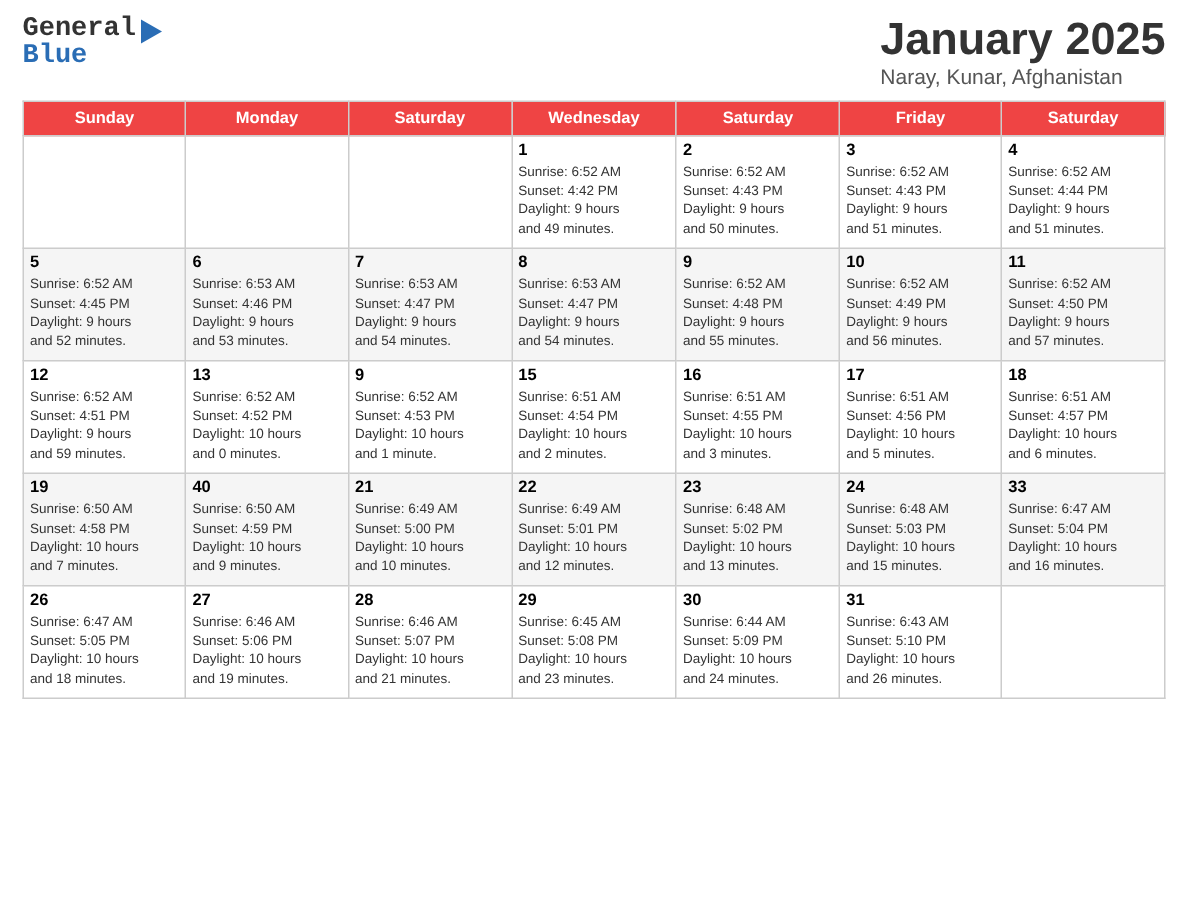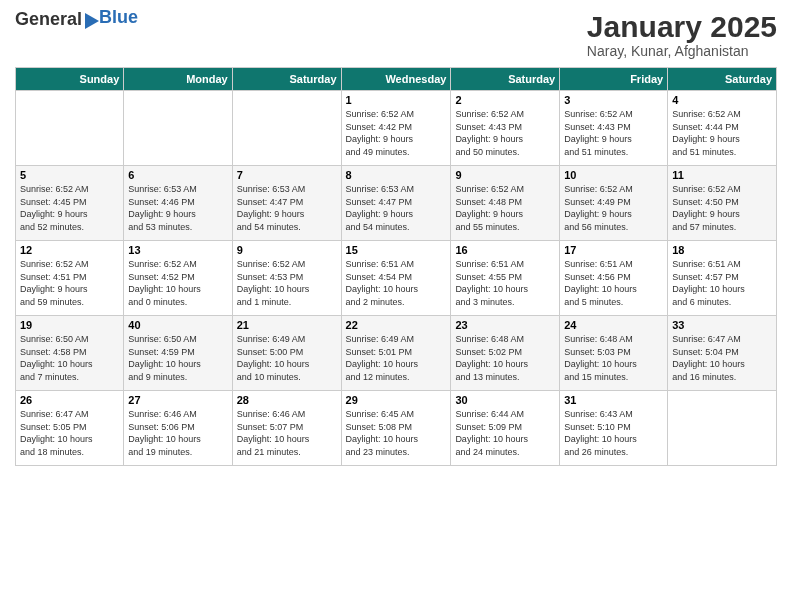--- a/index.html
+++ b/index.html
@@ -17,22 +17,23 @@
       background: #fff;
     }
     .header {
       display: flex;
       align-items: flex-start;
       justify-content: space-between;
       margin-bottom: 8px;
     }
     .logo {
       display: flex;
-      flex-direction: row;
+      flex-direction: column;
       align-items: flex-start;
+      font-family: Liberation Mono, monospace;
     }
     .logo-text {
       font-size: 18px;
       font-weight: bold;
       color: #333;
       line-height: 1.1;
     }
     .logo-line {
       display: flex;
       align-items: center;
@@ -49,23 +50,23 @@
     .location {
       font-size: 14px;
       color: #555;
     }
     .calendar {
       width: 100%;
       border-collapse: collapse;
       font-size: 9.5px;
     }
     .calendar th {
-      background: #0f766e;
+      background: #ef4444;
       color: #fff;
-      text-align: right;
+      text-align: center;
       padding: 5px 4px;
       font-size: 11px;
       border: 1px solid #ccc;
     }
     .calendar td {
       border: 1px solid #ccc;
       vertical-align: top;
       padding: 3px 4px;
       width: 113px;
       height: 75px;

